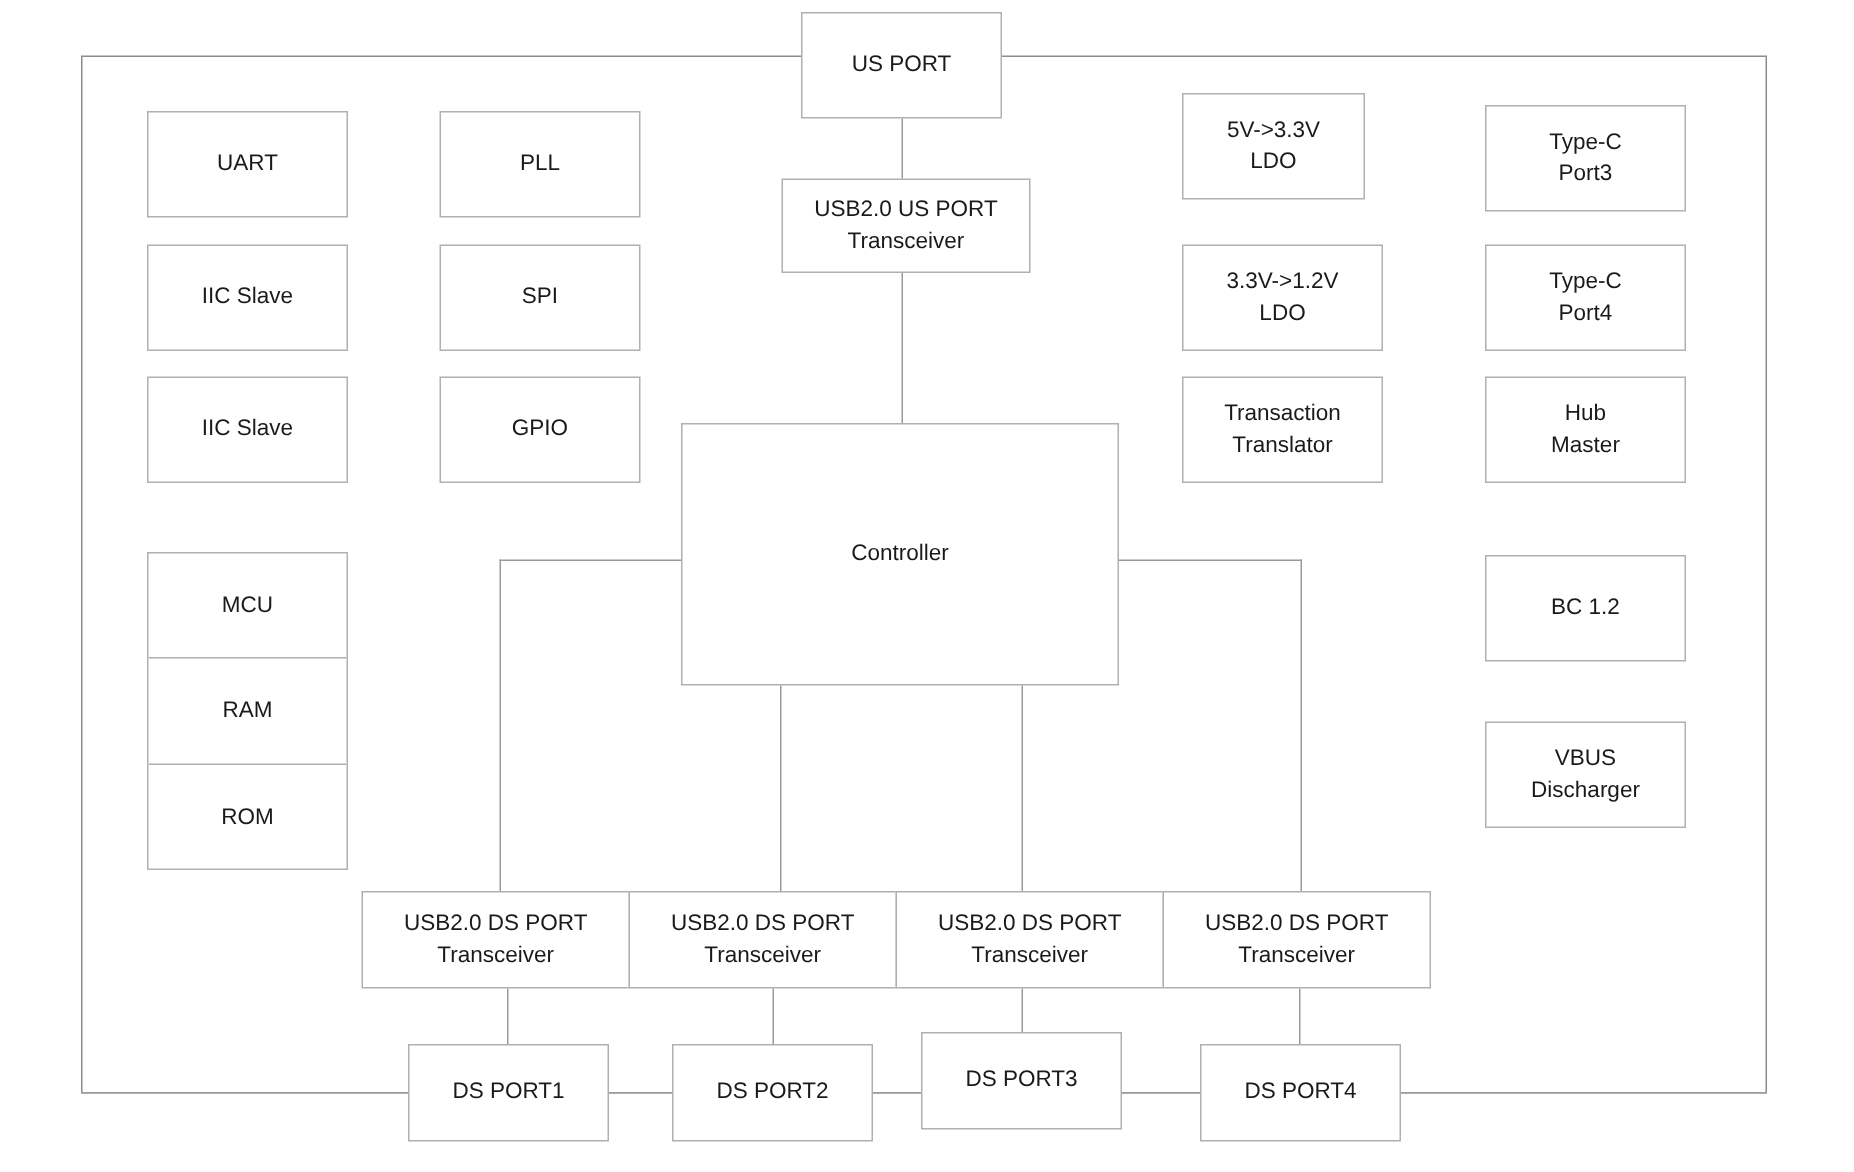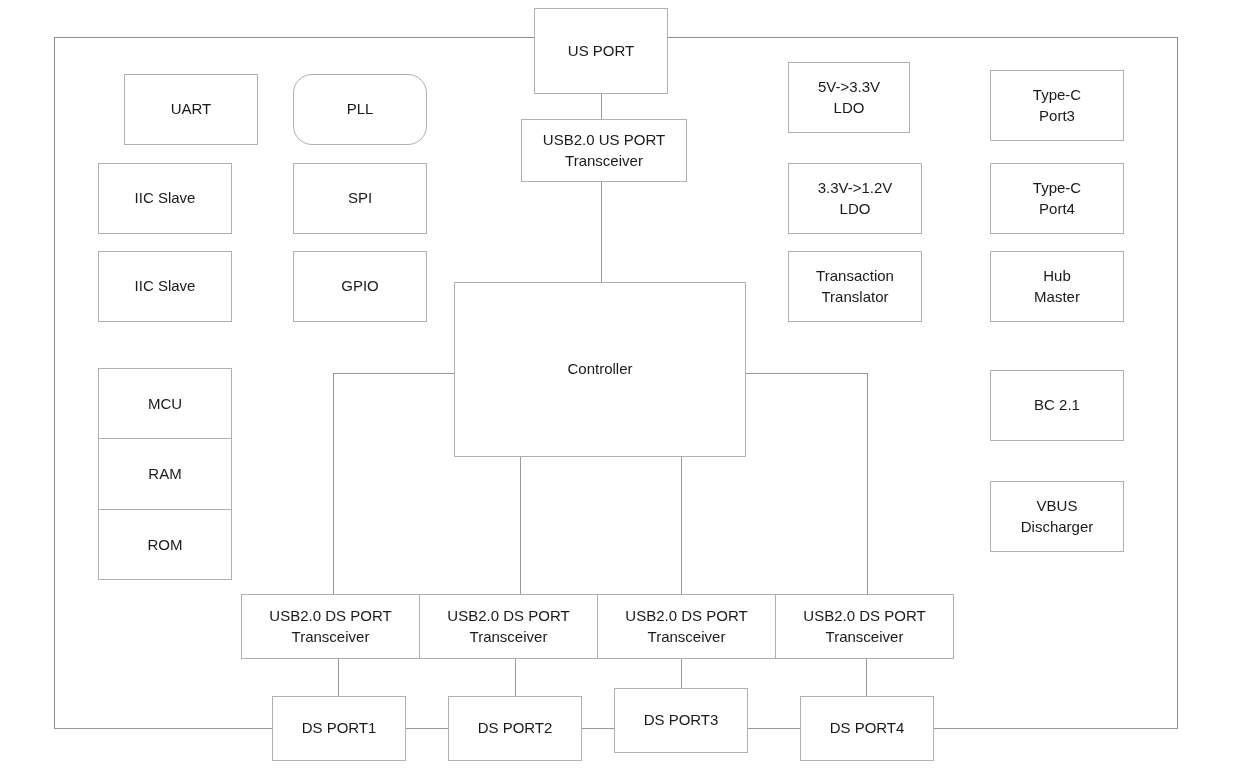--- a/index.html
+++ b/index.html
@@ -96,32 +96,32 @@
   <div class="line-v" style="left:515px; top:658px; height:38px;"></div>
   <div class="line-v" style="left:681px; top:658px; height:38px;"></div>
   <div class="line-v" style="left:866px; top:658px; height:38px;"></div>
 
   <div class="line-h" style="left:54px; top:728px; width:219px;"></div>
   <div class="line-h" style="left:405px; top:728px; width:44px;"></div>
   <div class="line-h" style="left:582px; top:728px; width:33px;"></div>
   <div class="line-h" style="left:748px; top:728px; width:53px;"></div>
   <div class="line-h" style="left:933px; top:728px; width:245px;"></div>
 
-  <div class="box" style="left:534px; top:8px; width:134px; height:86px;">US PORT</div>
+  <div class="box" style="left:534px; top:8px; width:134px; height:71px;">US PORT</div>
 
   <div class="box" style="left:521px; top:119px; width:166px; height:63px;">USB2.0 US PORT
 Transceiver</div>
 
   <div class="box" style="left:454px; top:282px; width:292px; height:175px;">Controller</div>
 
-  <div class="box" style="left:98px; top:74px; width:134px; height:71px;margin-left:26px;">UART</div>
+  <div class="box" style="left:98px; top:74px; width:134px; height:71px;">UART</div>
   <div class="box" style="left:98px; top:163px; width:134px; height:71px;">IIC Slave</div>
   <div class="box" style="left:98px; top:251px; width:134px; height:71px;">IIC Slave</div>
 
-  <div class="box" style="left:293px; top:74px; width:134px; height:71px;border-radius:19px;">PLL</div>
+  <div class="box" style="left:293px; top:74px; width:134px; height:71px;">PLL</div>
   <div class="box" style="left:293px; top:163px; width:134px; height:71px;">SPI</div>
   <div class="box" style="left:293px; top:251px; width:134px; height:71px;">GPIO</div>
 
   <div class="stack" style="left:98px; top:368px; width:134px; height:212px;">
     <div class="cell">MCU</div>
     <div class="cell">RAM</div>
     <div class="cell">ROM</div>
   </div>
 
   <div class="box" style="left:788px; top:62px; width:122px; height:71px;">5V-&gt;3.3V
@@ -130,21 +130,21 @@
 LDO</div>
   <div class="box" style="left:788px; top:251px; width:134px; height:71px;">Transaction
 Translator</div>
 
   <div class="box" style="left:990px; top:70px; width:134px; height:71px;">Type-C
 Port3</div>
   <div class="box" style="left:990px; top:163px; width:134px; height:71px;">Type-C
 Port4</div>
   <div class="box" style="left:990px; top:251px; width:134px; height:71px;">Hub
 Master</div>
-  <div class="box" style="left:990px; top:370px; width:134px; height:71px;">BC 2.1</div>
+  <div class="box" style="left:990px; top:370px; width:134px; height:71px;">BC 1.2</div>
   <div class="box" style="left:990px; top:481px; width:134px; height:71px;">VBUS
 Discharger</div>
 
   <div class="box" style="left:241px; top:594px; width:179px; height:65px;">USB2.0 DS PORT
 Transceiver</div>
   <div class="box" style="left:419px; top:594px; width:179px; height:65px;">USB2.0 DS PORT
 Transceiver</div>
   <div class="box" style="left:597px; top:594px; width:179px; height:65px;">USB2.0 DS PORT
 Transceiver</div>
   <div class="box" style="left:775px; top:594px; width:179px; height:65px;">USB2.0 DS PORT

